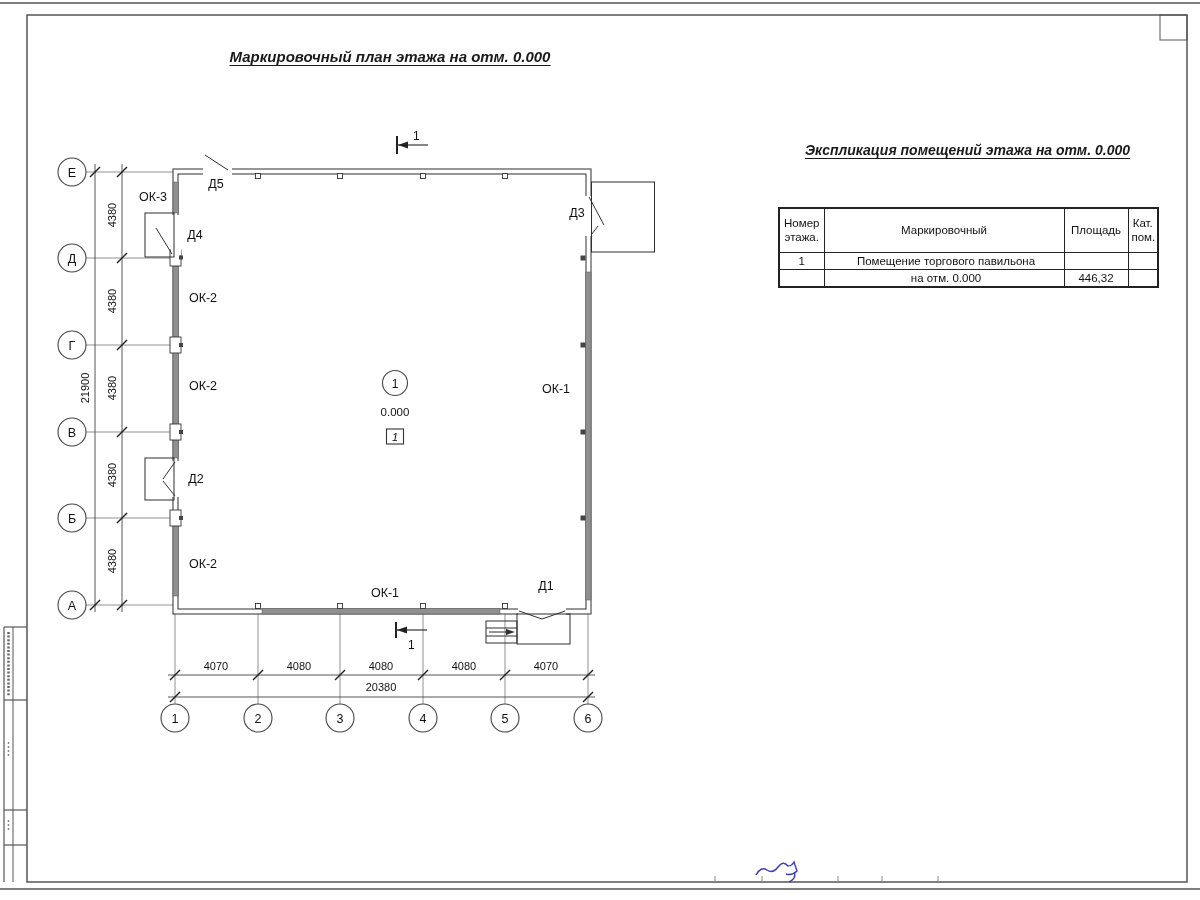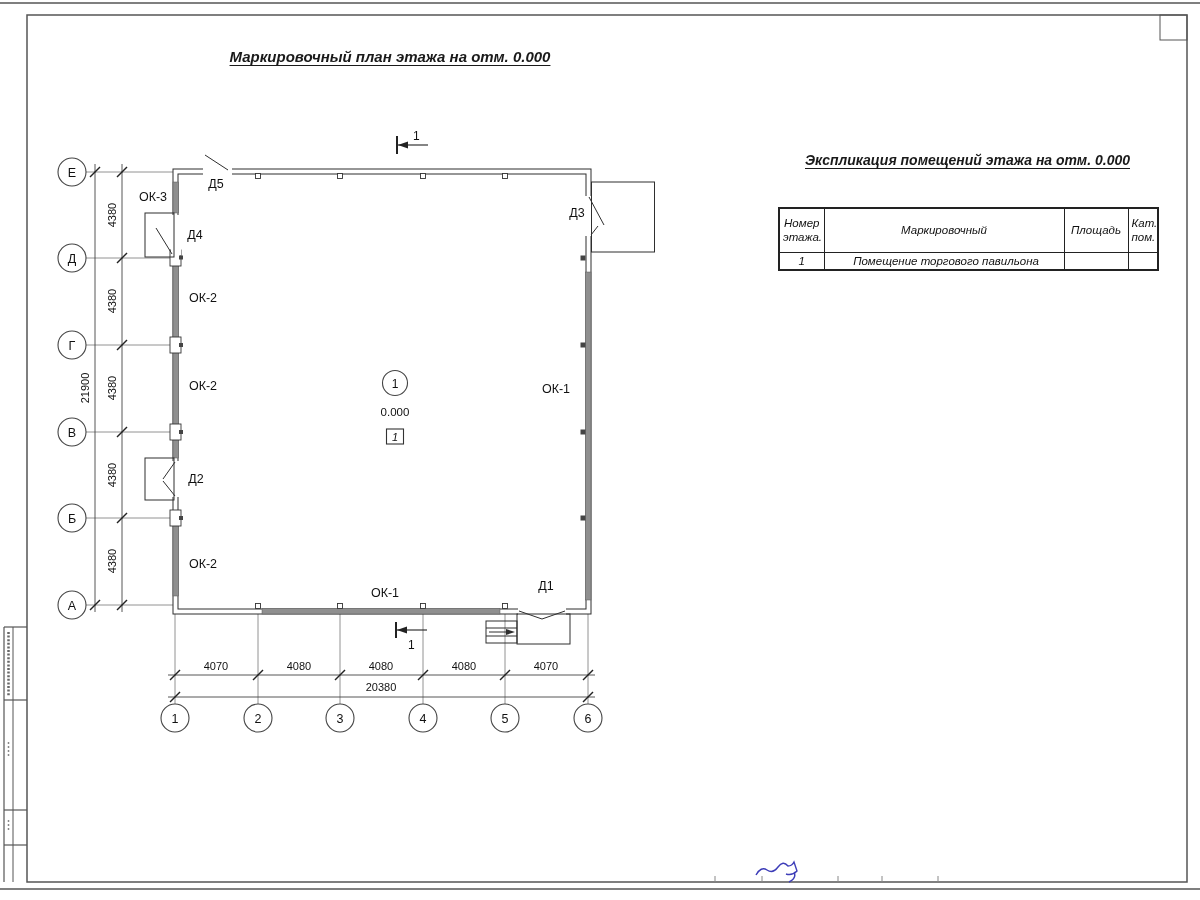--- a/index.html
+++ b/index.html
@@ -6,25 +6,25 @@
   body{
     width:1200px;height:900px;position:relative;background:#fff;
     font-family:"Liberation Sans", sans-serif;color:#1a1a1a;overflow:hidden;
   }
   svg{position:absolute;left:0;top:0;}
   .drawing-title{
     position:absolute;font-style:italic;font-weight:bold;
     text-decoration:underline;text-underline-offset:3px;white-space:nowrap;
   }
   #plan-title{left:175px;top:48px;width:430px;text-align:center;font-size:15px;}
-  #table-title{left:778px;top:152px;width:379px;text-align:center;font-size:14px;}
+  #table-title{left:778px;top:142px;width:379px;text-align:center;font-size:14px;}
   table.explication{
     position:absolute;left:778px;top:207px;width:379px;
     border-collapse:collapse;table-layout:fixed;
-    border:2px solid #222;font-size:11.5px;color:#111;font-style:italic;
+    border:2px solid #222;font-size:11.5px;color:#111;
   }
   table.explication td{border:1px solid #222;padding:0 3px;overflow:hidden;}
   table.explication tr.hdr td{height:43px;text-align:center;line-height:1.2;}
   table.explication tr.row td{height:16px;}
   td.c-num{text-align:center;}
   td.c-name{text-align:center;padding-left:7px !important;}
   td.c-area{text-align:center;}
   td.c-cat{text-align:center;}
 </style>
 </head>
@@ -290,14 +290,20 @@
       <span>Кат.</span><br>
       <span>пом.</span>
     </td>
   </tr>
   <tr class="row">
     <td class="c-num">1</td>
     <td class="c-name">Помещение торгового павильона</td>
     <td class="c-area"></td>
     <td class="c-cat"></td>
   </tr>
+  <tr class="row">
+    <td class="c-num"></td>
+    <td class="c-name">на отм. 0.000</td>
+    <td class="c-area">446,32</td>
+    <td class="c-cat"></td>
+  </tr>
 </tbody>
   </table>
 
 </body></html>

